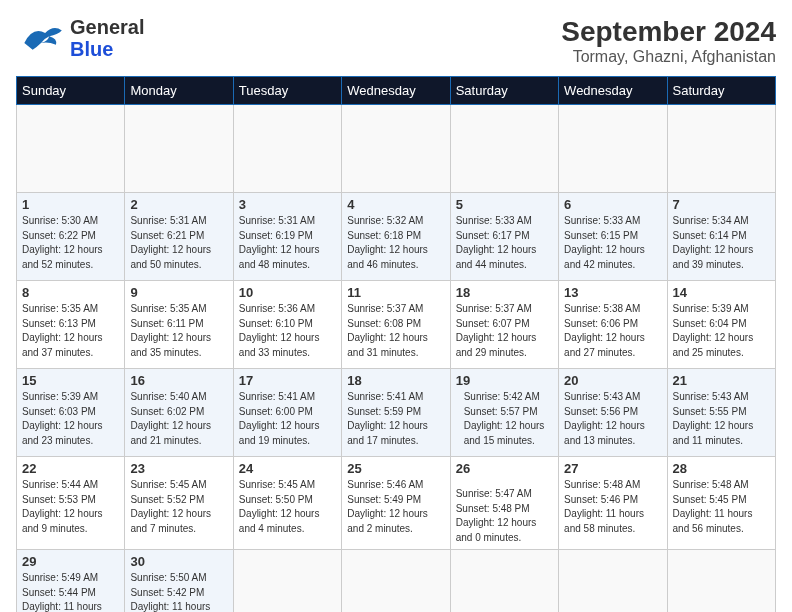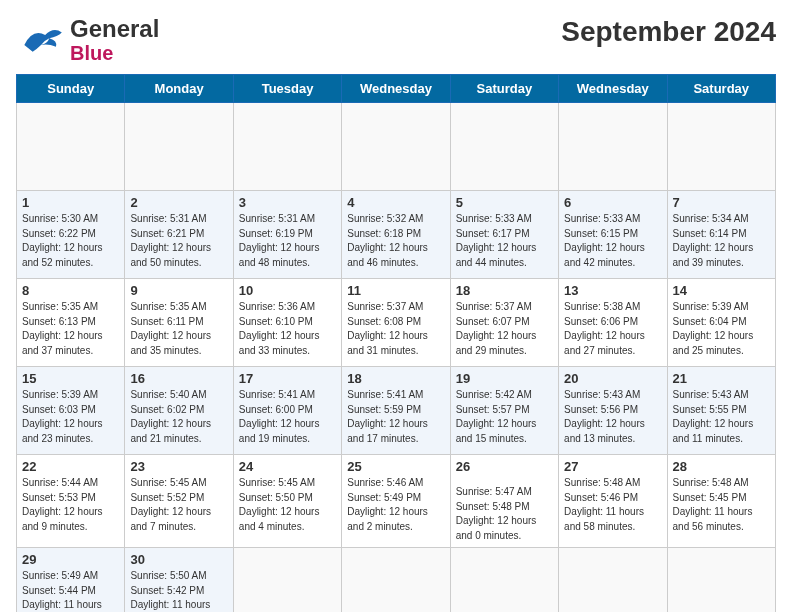--- a/index.html
+++ b/index.html
@@ -32,24 +32,24 @@
     .location-title {
       font-size: 16px;
       color: #555;
     }
     table {
       width: 100%;
       border-collapse: collapse;
       font-size: 10.5px;
     }
     thead tr th {
-      background-color: #0369a1;
+      background-color: #0f172a;
       color: #fff;
-      font-weight: bold;
-      text-align: center;
+      font-weight: normal;
+      text-align: left;
       padding: 6px 5px;
       border: 1px solid #1a6ab5;
       font-size: 13px;
     }
     tbody tr td {
       border: 1px solid #ccc;
       vertical-align: top;
       padding: 4px 5px;
       width: 14.28%;
       min-height: 80px;
@@ -85,26 +85,27 @@
 <body>
 
 <div class="header-area">
   <div class="logo-wrapper">
     <svg class="logo-svg" viewBox="0 0 60 48" xmlns="http://www.w3.org/2000/svg">
 
       <path d="M10,30 Q20,10 35,18 Q45,8 55,15 Q50,20 40,22 Q50,25 48,32 Q38,28 30,30 Q25,35 20,38 Z" fill="#1a6ab5"></path>
       <path d="M30,30 Q35,24 40,22 Q38,28 30,30Z" fill="#fff"></path>
     </svg>
     <div>
-      <div style="font-size:24px;font-weight:bold;color:#333;line-height:1.1;">General</div>
-      <div style="font-size:20px;font-weight:bold;color:#be185d;line-height:1.1;">Blue</div>
+      <div style="font-size:20px;font-weight:bold;color:#333;line-height:1.1;">General</div>
+      <div style="font-size:20px;font-weight:bold;color:#1d4ed8;line-height:1.1;">Blue</div>
     </div>
   </div>
   <div class="title-area">
     <div class="month-title">September 2024</div>
+    <div class="location-title">Tormay, Ghazni, Afghanistan</div>
   </div>
 </div>
 
 <table>
   <thead>
     <tr id="weekday-header">
     <th>Sunday</th>
         <th>Monday</th>
         <th>Tuesday</th>
         <th>Wednesday</th>
@@ -249,21 +250,21 @@
         </td>
         <td>
           <span class="day-num">18</span>
           <div class="day-detail" style="white-space: pre-line;">Sunrise: 5:41 AM
 Sunset: 5:59 PM
 Daylight: 12 hours
 and 17 minutes.</div>
         </td>
         <td>
           <span class="day-num">19</span>
-          <div class="day-detail" style="white-space: pre-line;">Sunrise: 5:42 AM
+          <div class="day-detail" style="white-space: pre-line; margin-left: 8px;">Sunrise: 5:42 AM
 Sunset: 5:57 PM
 Daylight: 12 hours
 and 15 minutes.</div>
         </td>
         <td>
           <span class="day-num">20</span>
           <div class="day-detail" style="white-space: pre-line;">Sunrise: 5:43 AM
 Sunset: 5:56 PM
 Daylight: 12 hours
 and 13 minutes.</div>

